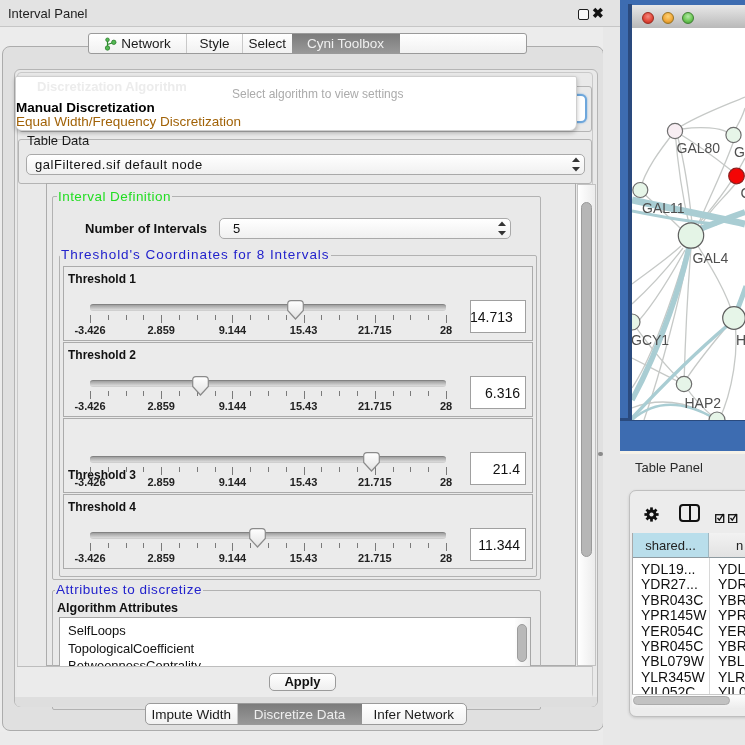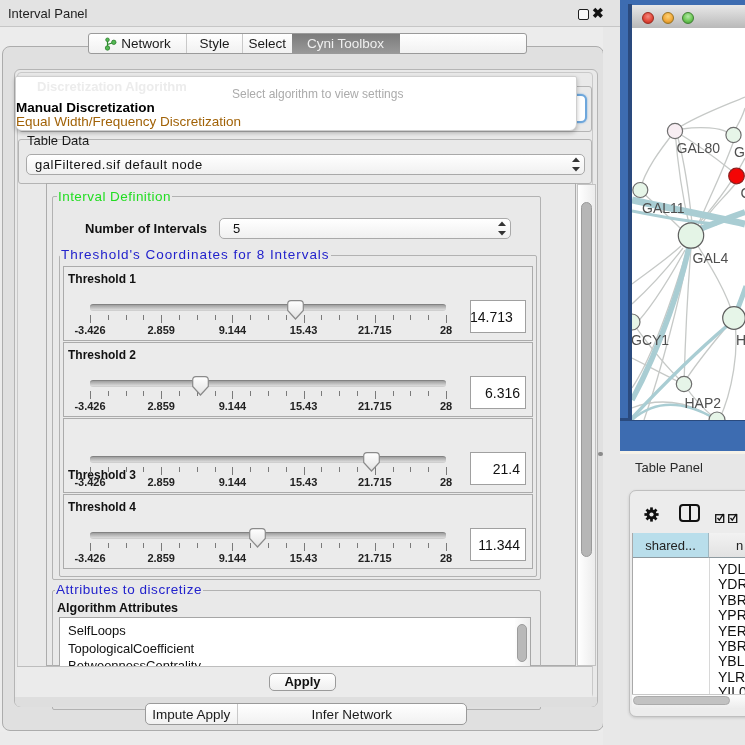--- a/index.html
+++ b/index.html
@@ -270,21 +270,22 @@
         <circle cx="3.5" cy="11" r="2.2" fill="#53B953" stroke="#2E7D2E" stroke-width="0.8"></circle>
         <circle cx="9.8" cy="5.3" r="2.2" fill="#53B953" stroke="#2E7D2E" stroke-width="0.8"></circle>
       </svg>
     Network</div>
   <div style="width:55px;display:flex;align-items:center;justify-content:center;border-right:1px solid #C9C9C9;">Style</div>
   <div style="width:48.5px;display:flex;align-items:center;justify-content:center;">Select</div>
   <div style="width:108px;display:flex;align-items:center;justify-content:center;background:linear-gradient(#7C7C7C,#989898);color:#EFEFEF;">Cyni Toolbox</div>
 </div>
 
 <div class="abs" style="left:145px;top:703px;width:322px;height:22px;background:linear-gradient(#FFFFFF,#F1F1F1);border:1px solid #9A9A9A;border-radius:5px;box-sizing:border-box;overflow:hidden;display:flex;font-size:13.5px;color:#1A1A1A;">
-  <div style="width:90.5px;display:flex;align-items:center;justify-content:center;border-right:1px solid #C9C9C9;">Impute Apply</div>
+  <div style="width:90.5px;display:flex;align-items:center;justify-content:center;border-right:1px solid #C9C9C9;">Impute Width</div>
+  <div style="width:124px;display:flex;align-items:center;justify-content:center;background:linear-gradient(#7C7C7C,#989898);color:#EFEFEF;">Discretize Data</div>
   <div style="flex:1;display:flex;align-items:center;justify-content:center;">Infer Network</div>
 </div>
 
 <div class="abs" style="left:0;top:732px;width:620px;height:13px;background:#EBEBEB;"></div>
 <div class="abs" style="left:603px;top:27px;width:17px;height:718px;background:#E8E8E8;"></div>
 
 <div class="abs" style="left:598px;top:452px;width:5px;height:4px;background:#8A8A8A;border-radius:2px;"></div>
 
 <div class="abs" style="left:15px;top:76px;width:562px;height:55px;background:#FFF;border:1px solid #CFCFCF;border-radius:2px 2px 7px 7px;box-sizing:border-box;box-shadow:0 2px 4px rgba(0,0,0,0.25);"></div>
 <div class="abs bold" style="left:37px;top:79px;font-size:13px;color:#ECECEC;">Discretization Algorithm</div>
@@ -393,17 +394,18 @@
         <path d="M2.5 5 L4.3 7.2 L8.5 0.8"></path>
         <rect x="13.7" y="1.7" width="8" height="8"></rect>
         <path d="M15.5 5 L17.3 7.2 L21.5 0.8"></path>
       </g>
     </svg></div>
 
 <div class="abs" style="left:632px;top:533px;width:113px;height:161px;background:#ffffff;border-left:1px solid #A9A9A9;overflow:hidden;padding-left:20px;">
   <div style="position:absolute;left:0;top:0;width:76px;height:25px;background:#B9DEEB;border-right:1px solid #9FB7C0;border-bottom:1px solid #8E9AA0;box-sizing:border-box;text-align:center;font-size:13px;color:#222;line-height:25px;">shared...</div>
   <div style="position:absolute;left:76px;top:0;width:37px;height:25px;background:linear-gradient(#F2F2F2,#E2E2E2);border-bottom:1px solid #8E9AA0;box-sizing:border-box;font-size:13px;color:#222;line-height:25px;padding-left:27px;">n</div>
   <div style="position:absolute;left:76px;top:25px;width:1px;height:140px;background:#D8D8D8;"></div>
+  <div id="tcol1" style="position:absolute;left:8px;top:29px;font-size:14px;color:#111;line-height:15.4px;">YDL19...<br>YDR27...<br>YBR043C<br>YPR145W<br>YER054C<br>YBR045C<br>YBL079W<br>YLR345W<br>YIL052C</div>
   <div id="tcol2" style="position:absolute;left:85px;top:29px;font-size:14px;color:#111;line-height:15.4px;">YDL1<br>YDR2<br>YBR0<br>YPR1<br>YER0<br>YBR0<br>YBL0<br>YLR3<br>YIL0</div>
 </div>
 
 <div class="abs" style="left:632px;top:694px;width:113px;height:13px;background:linear-gradient(#FDFDFD,#EDEDED);border-top:1px solid #C9C9C9;"></div>
 <div class="abs" style="left:633px;top:696px;width:97px;height:9px;background:#C2C2C2;border:1px solid #ABABAB;border-radius:5px;box-sizing:border-box;"></div>
 
 </body></html>

